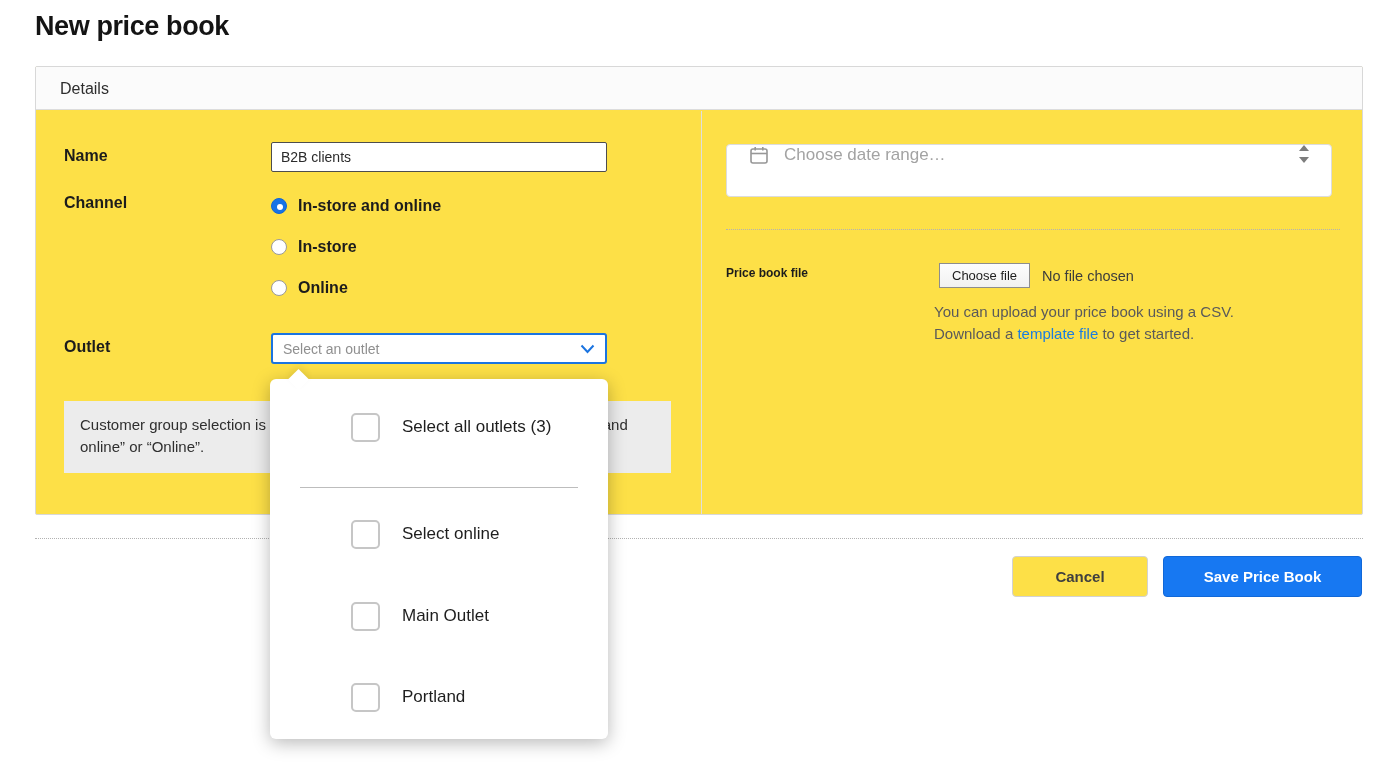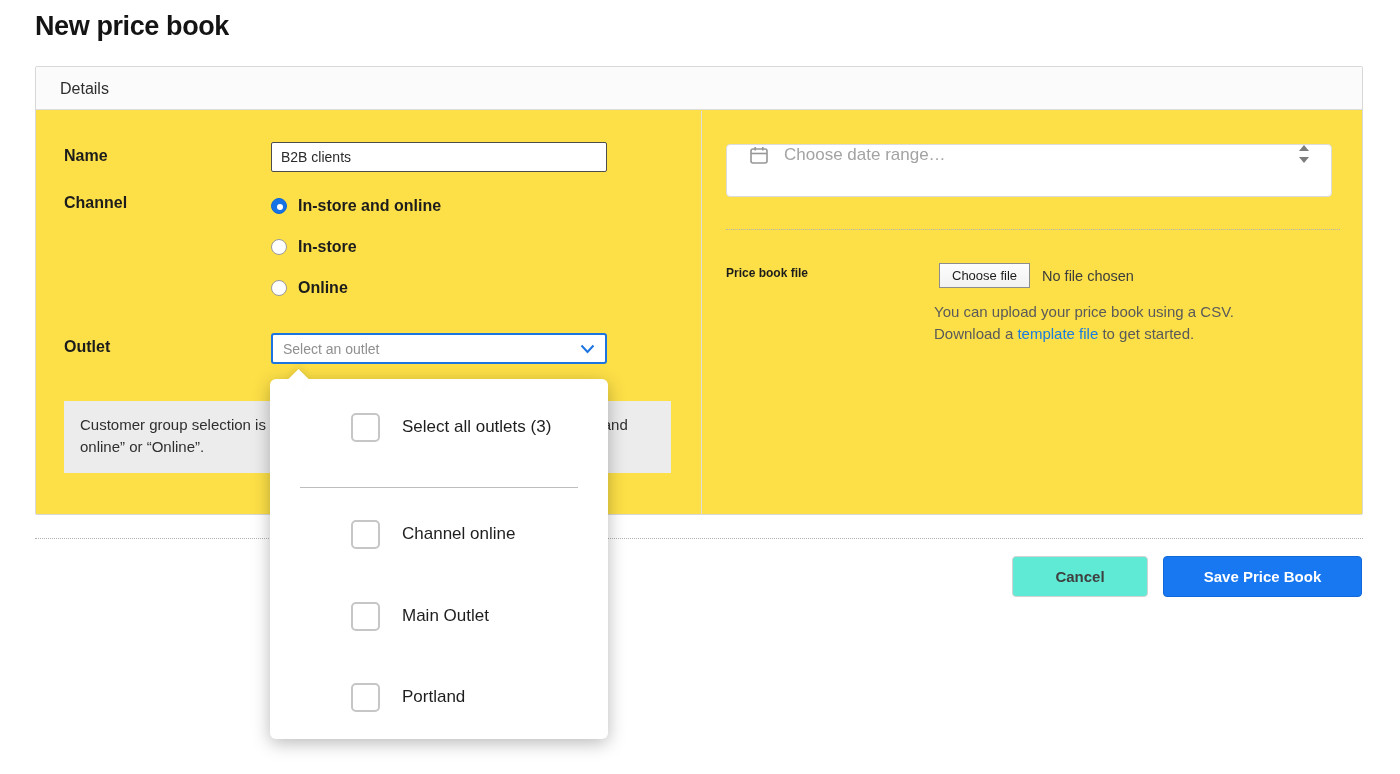--- a/index.html
+++ b/index.html
@@ -64,21 +64,21 @@
   .file-status { margin-left: 12px; font-size: 14.5px; color: #3c3c3c; }
   .file-help { position: absolute; left: 898px; top: 234px; width: 350px;
     font-size: 15px; line-height: 22px; color: #5a5a5a; }
   .file-help a { color: #1a7ce0; text-decoration: none; cursor: pointer; }
 
   
   .footer-dotted { position: absolute; left: 35px; top: 538px; width: 1328px;
     border-top: 1px dotted #b2b2b2; }
   .btn { position: absolute; top: 556px; height: 41px; border-radius: 4px; font-size: 15px;
     font-weight: 700; font-family: "Liberation Sans", sans-serif; cursor: pointer; }
-  .btn-cancel { left: 1012px; width: 136px; background: #5eead4; border: 1px solid #d2d2d2; color: #3f3f3f; }
+  .btn-cancel { left: 1012px; width: 136px; background: #fde047; border: 1px solid #d2d2d2; color: #3f3f3f; }
   .btn-save { left: 1163px; width: 199px; background: #1778f2; border: 1px solid #1168d8; color: #fff; }
 
   
   .dropdown { position: absolute; left: 270px; top: 379px; width: 338px; height: 360px;
     background: #fff; border-radius: 6px; box-shadow: 0 4px 18px rgba(0,0,0,0.28); z-index: 20; }
   .dropdown-notch { position: absolute; left: 21px; top: -7px; width: 15px; height: 15px;
     background: #fff; transform: rotate(45deg); box-shadow: -3px -3px 6px rgba(0,0,0,0.07); }
   .dd-row { position: absolute; left: 33px; right: 20px; height: 30px;
     display: flex; align-items: center; cursor: pointer; margin-left: 48px; }
   .dd-checkbox { width: 29px; height: 29px; border: 2px solid #c6c6c6; border-radius: 5px;
@@ -164,21 +164,21 @@
 
   <div class="dd-row dd-select-all">
     <span class="dd-checkbox"></span>
     <span class="dd-label">Select all outlets (3)</span>
   </div>
 
   <div class="dd-divider"></div>
 
   <div class="dd-row dd-opt-0">
     <span class="dd-checkbox"></span>
-    <span class="dd-label">Channel online</span>
+    <span class="dd-label">Select online</span>
   </div>
 
   <div class="dd-row dd-opt-1">
     <span class="dd-checkbox"></span>
     <span class="dd-label">Main Outlet</span>
   </div>
 
   <div class="dd-row dd-opt-2">
     <span class="dd-checkbox"></span>
     <span class="dd-label">Portland</span>

